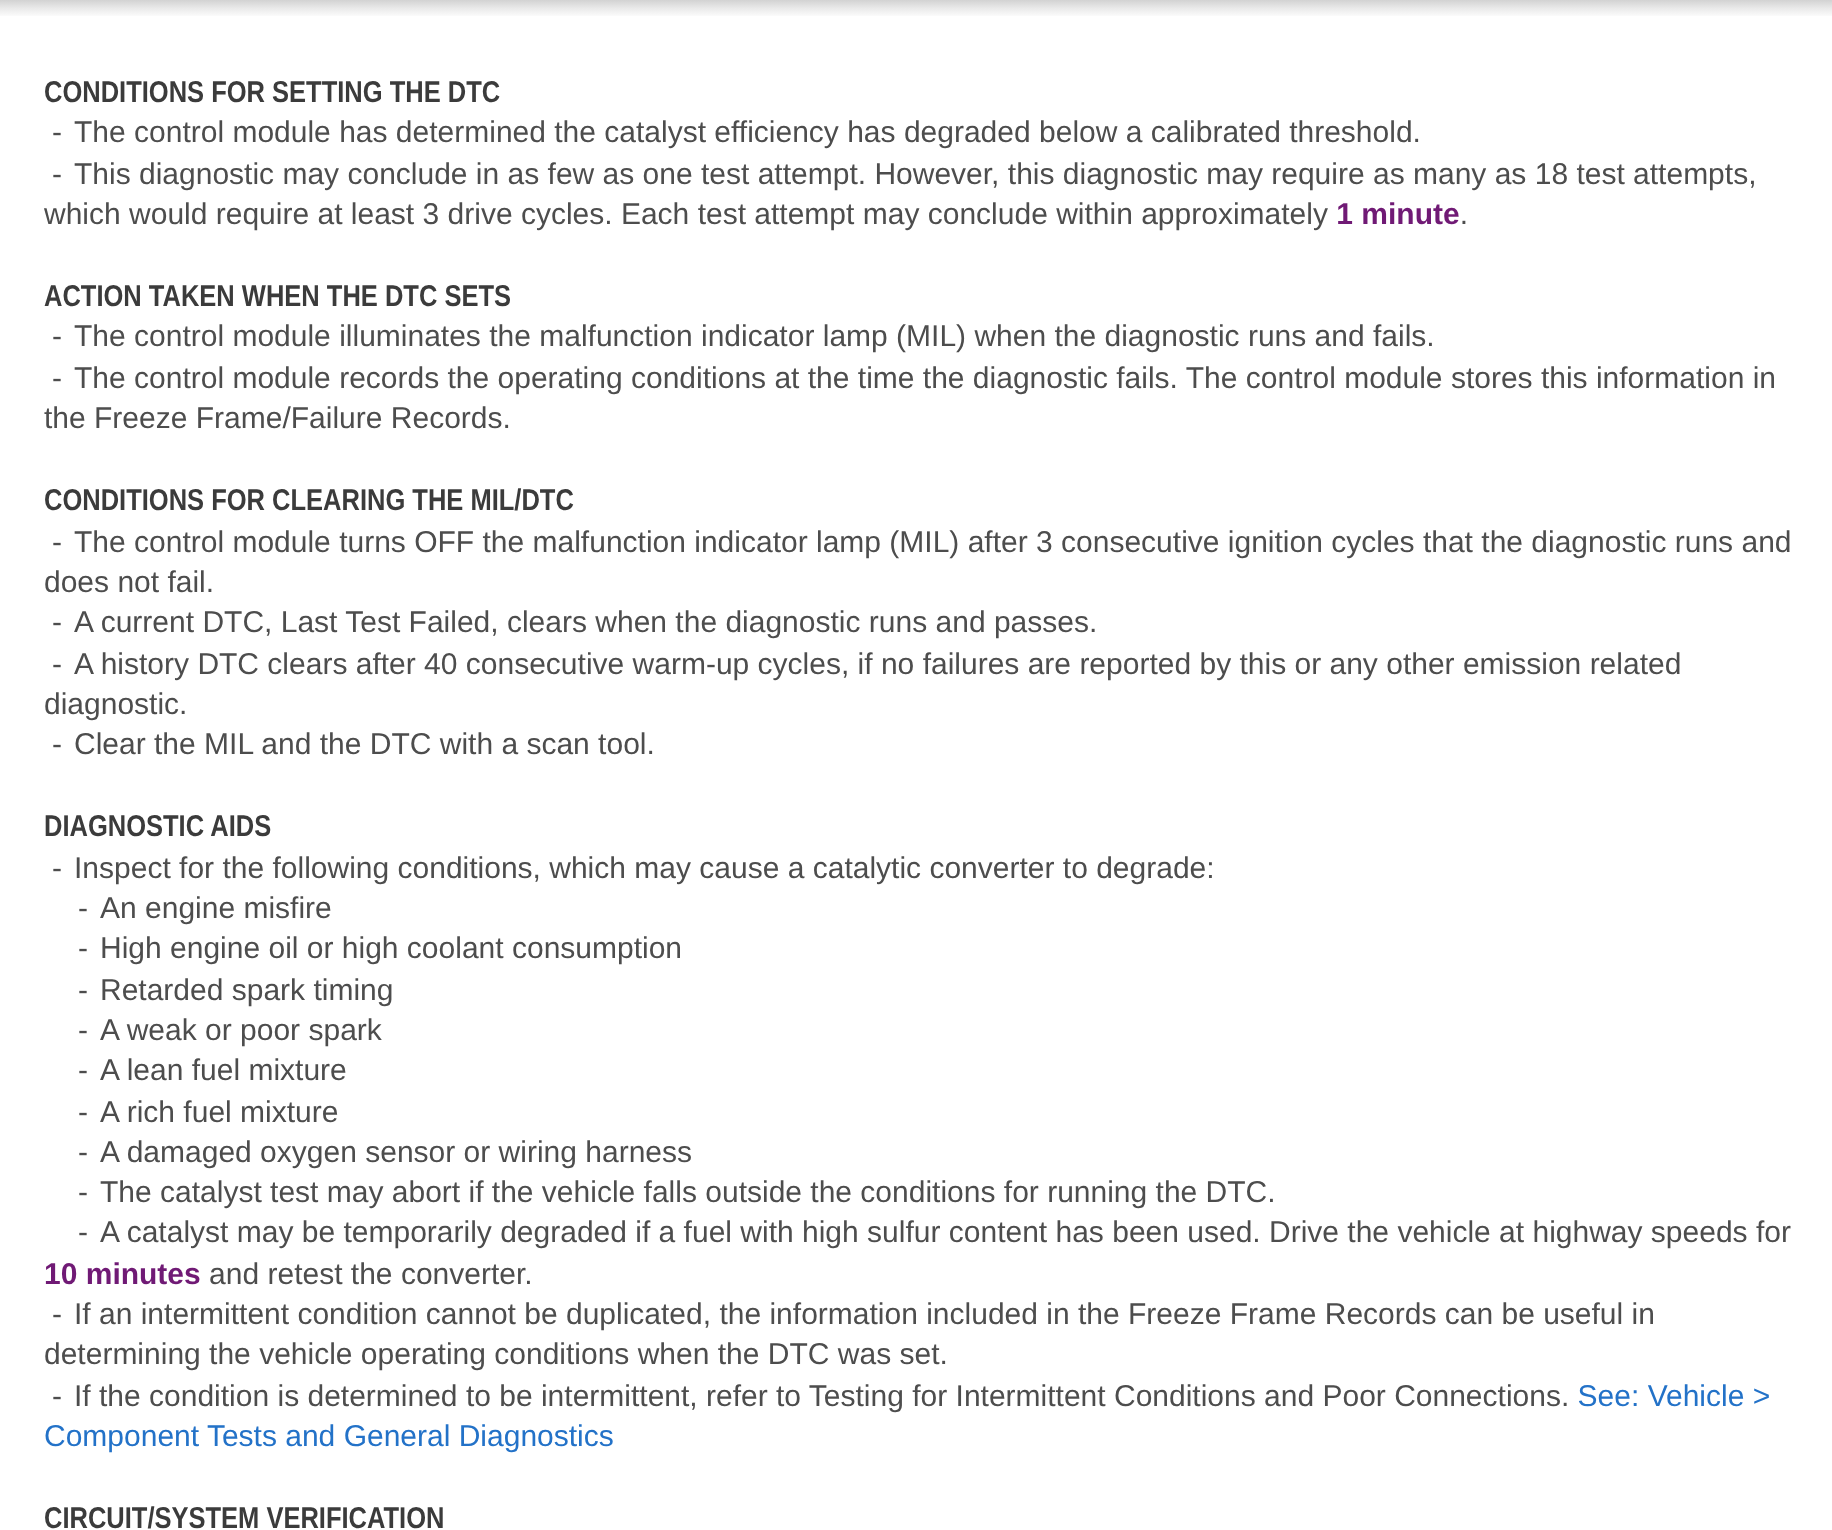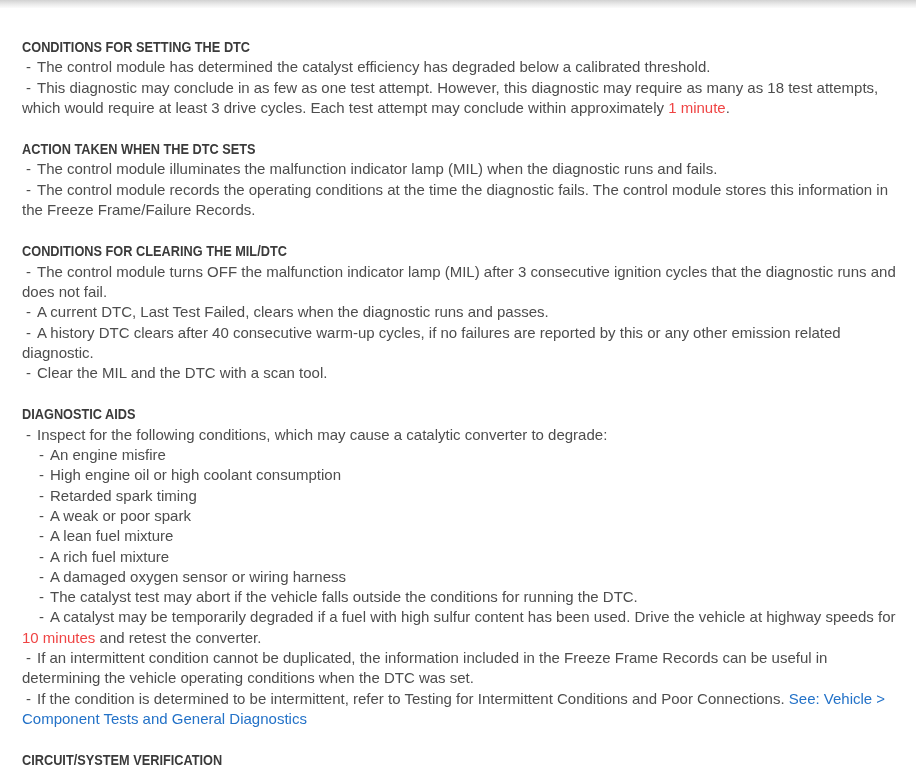--- a/index.html
+++ b/index.html
@@ -41,22 +41,22 @@
   .item {
     
   }
   .pre {
     white-space: pre;
   }
   .pre.lvl0 { margin-left: 4px;  margin-right: 6px; }
   .pre.lvl1 { margin-left: 17px; margin-right: 6px; }
   .pre.nodash { margin-right: 0; }
   .b {
-    font-weight: 400;
-    color: #ef4444;
+    font-weight: 700;
+    color: #701a75;
   }
   a.link {
     color: #2372c8;
     text-decoration: none;
     cursor: pointer;
   }
 </style>
 </head>
 <body>
 

